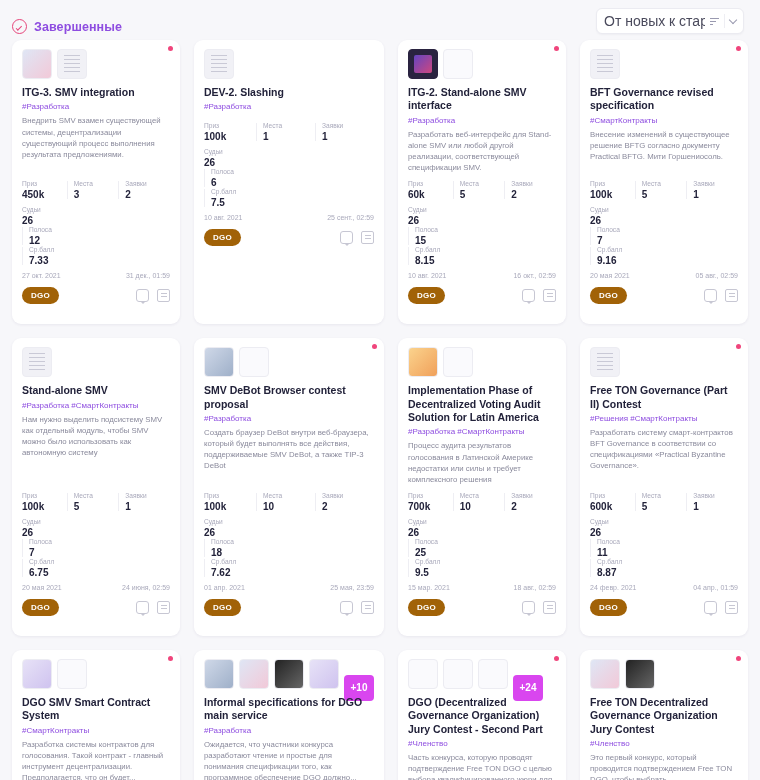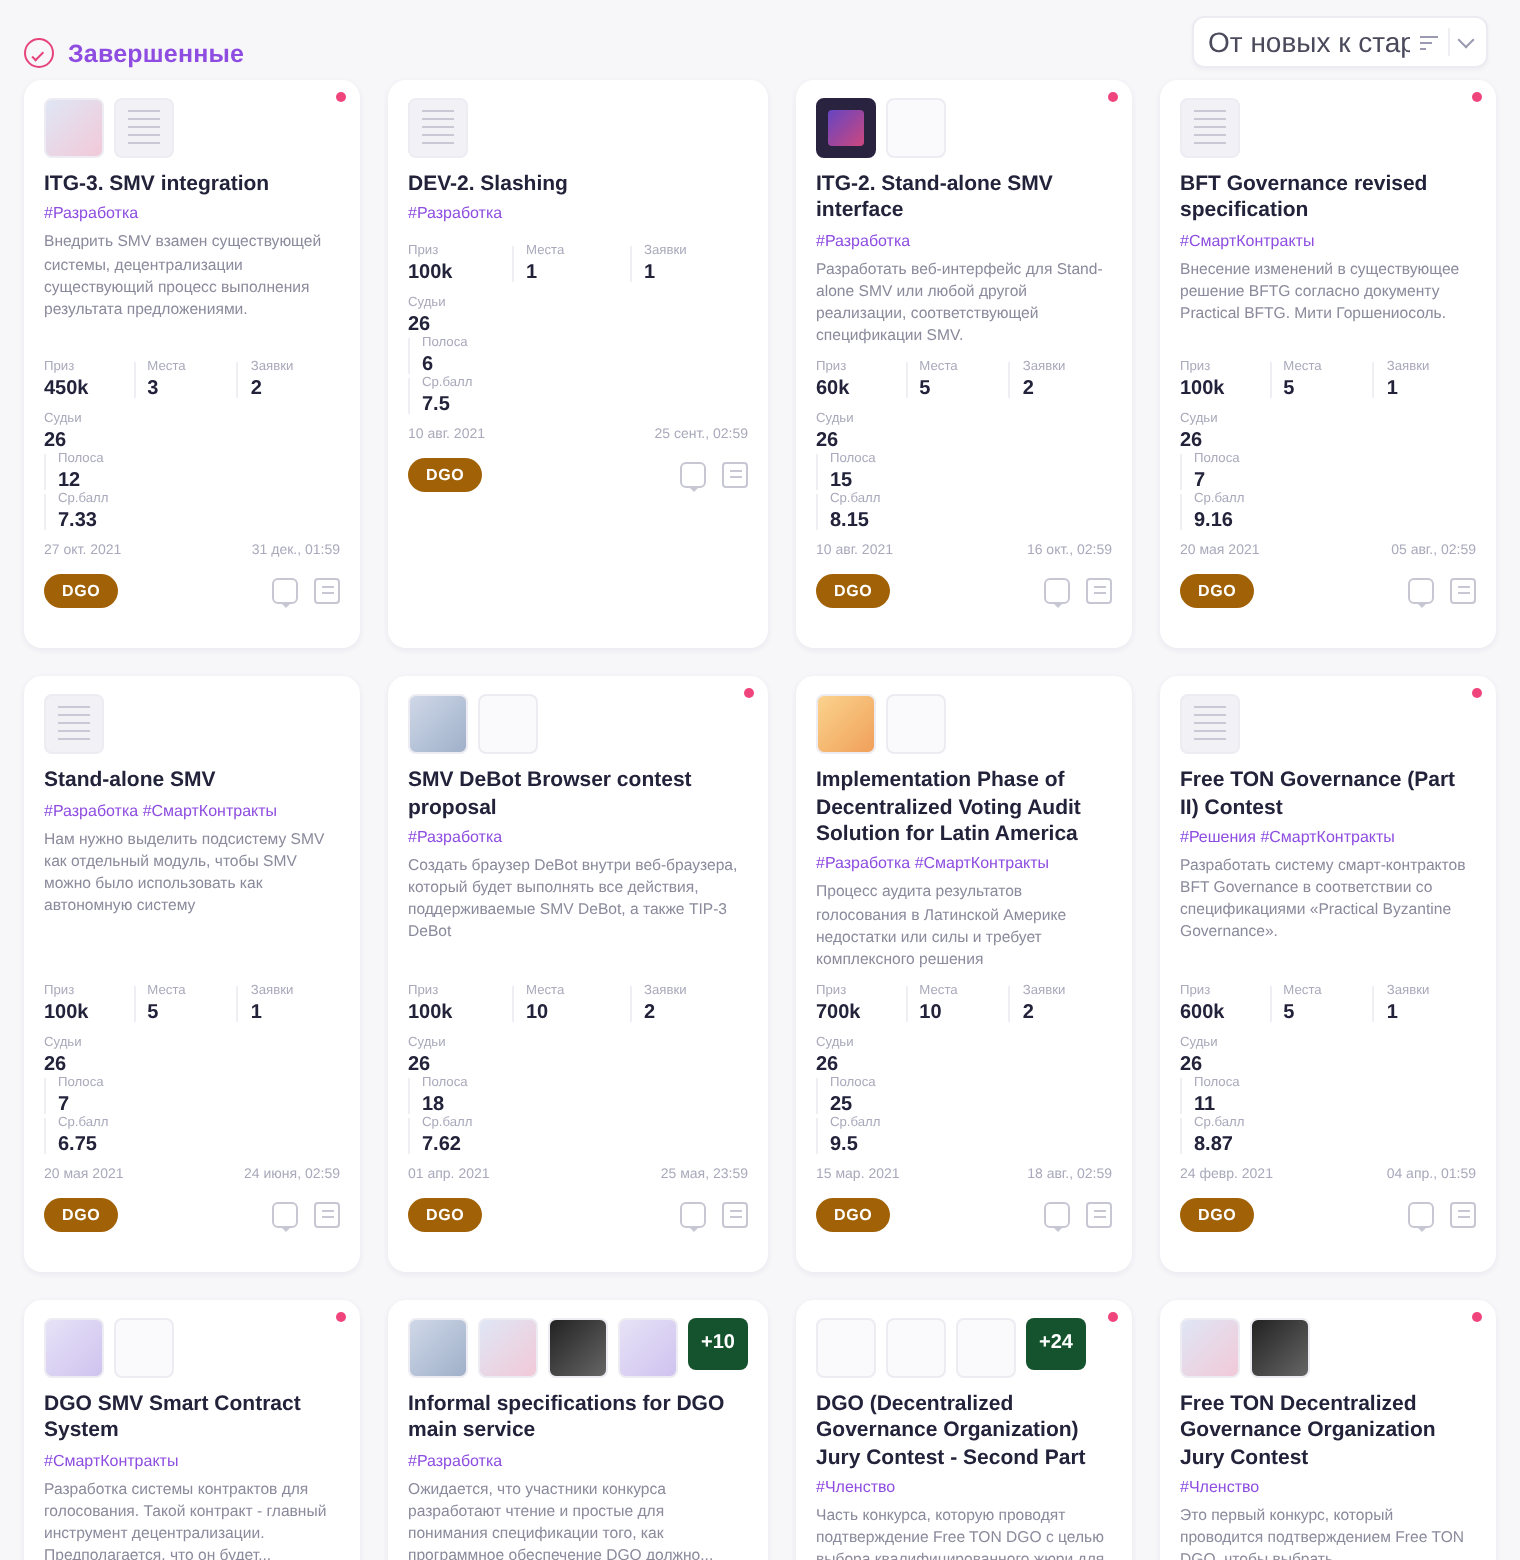--- a/index.html
+++ b/index.html
@@ -156,28 +156,29 @@
   }
   .thumb.img1 { background: linear-gradient(135deg,#dfe6f5,#f2c9d8); }
   .thumb.img2 { background: linear-gradient(135deg,#fbd38d,#f0a05a); }
   .thumb.img3 { background: linear-gradient(135deg,#cfd8e8,#9fb0c9); }
   .thumb.img4 { background: linear-gradient(135deg,#e7e2f7,#cfc3ef); }
   .thumb.img5 { background: linear-gradient(135deg,#222,#666); }
   .thumb.plain { background: #fafafd; }
   .thumb-badge {
     width: 30px; height: 26px;
     border-radius: 4px;
-    background: #14532d;
+    background: #d946ef;
     color: #fff;
     font-size: 10px;
     font-weight: bold;
     display: flex;
     align-items: center;
     justify-content: center;
     flex: 0 0 auto;
+    margin-top: 16px;
   }
 
   .card-title {
     font-size: 10.5px;
     font-weight: bold;
     line-height: 1.28;
     color: #22223a;
     margin-bottom: 3px;
   }
   .card-tag {

